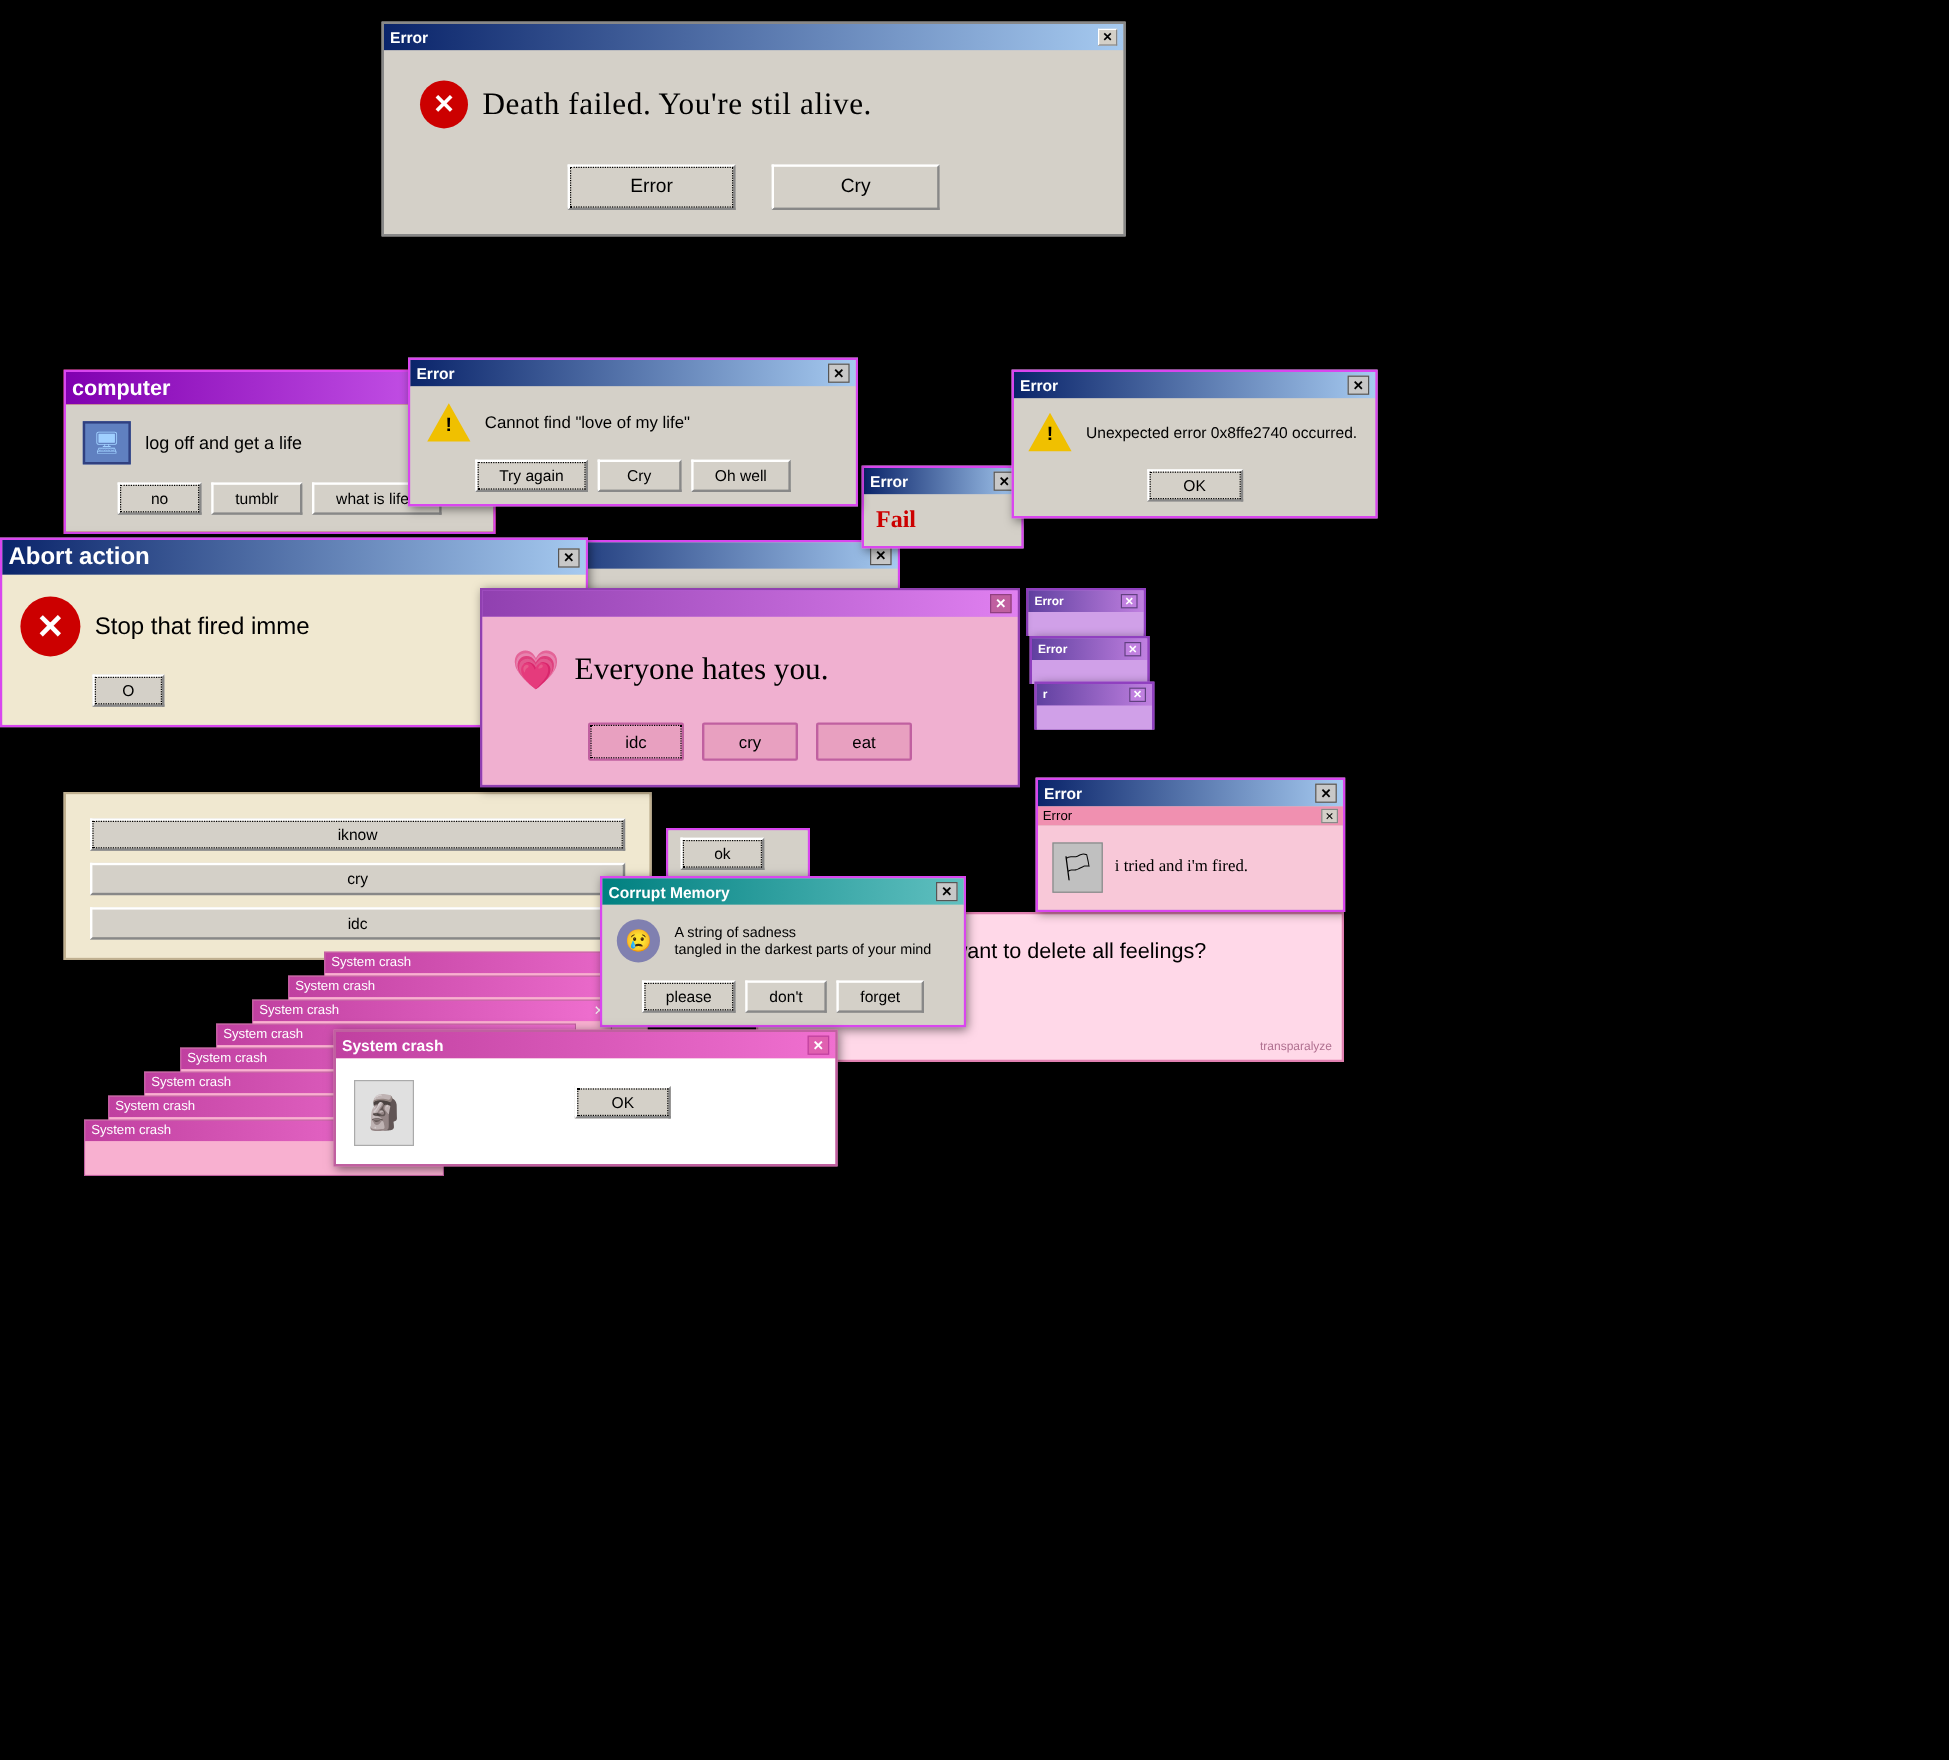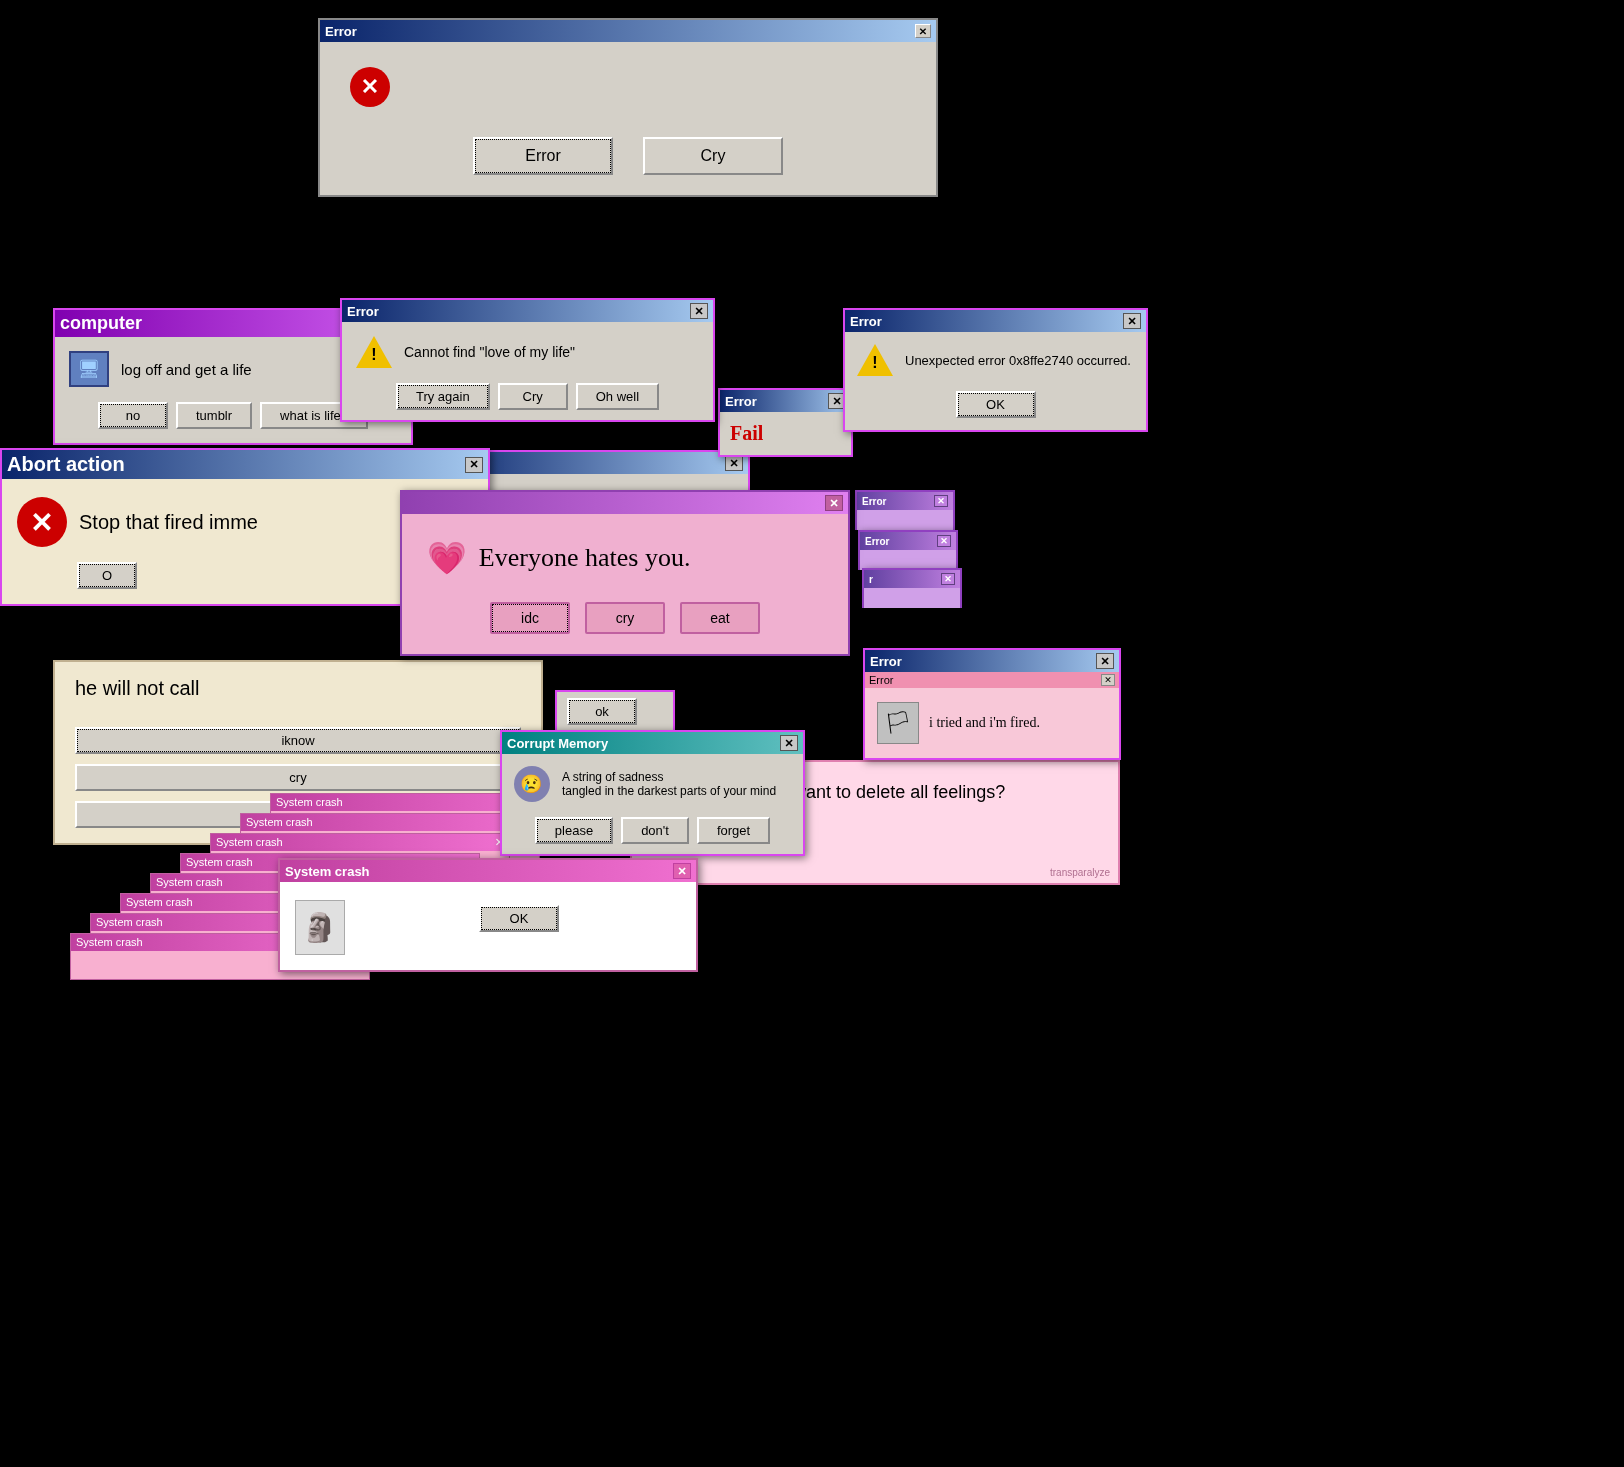--- a/index.html
+++ b/index.html
@@ -170,20 +170,21 @@
 <body>
 
 <div class="win-dialog" style="left:318px; top:18px; width:620px; background:#d4d0c8; border-color:#888;">
   <div class="win-titlebar win-titlebar-blue">
     <span>Error</span>
     <div class="win-close-btn">✕</div>
   </div>
   <div class="win-body win-body-gray" style="padding: 25px 30px 20px;">
     <div class="win-msg-row">
       <div class="icon-error">✕</div>
+      <span style="font-size:26px; font-family: serif; letter-spacing:0.5px;">Death failed. You're stil alive.</span>
     </div>
     <div class="win-buttons" style="gap:30px; margin-top:20px;">
       <button class="win-btn win-btn-dotted" style="min-width:140px; font-size:16px; padding:8px 20px;">Error</button>
       <button class="win-btn" style="min-width:140px; font-size:16px; padding:8px 20px;">Cry</button>
     </div>
   </div>
 </div>
 
 <div class="win-dialog" style="left:340px; top:298px; width:375px; background:#d4d0c8; z-index:5;">
   <div class="win-titlebar win-titlebar-blue">
@@ -275,21 +276,20 @@
     <span>Error</span>
     <div class="win-close-x">✕</div>
   </div>
   <div class="win-body win-body-gray" style="padding:10px;font-family:Liberation Serif, serif;">
     <span style="font-size:20px; font-weight:bold; color:#c00;">Fail</span>
   </div>
 </div>
 
 <div class="win-dialog" style="left:53px; top:660px; width:490px; background:#f0e8d0; z-index:4; border-color:#c0b090;">
   <div class="win-body win-body-beige" style="padding:15px 20px;">
-    <span style="font-size:20px; display:block; margin-bottom:12px;">he will not call</span>
     <div class="win-buttons" style="justify-content:flex-start; gap:10px;flex-direction:column;">
       <button class="win-btn win-btn-dotted">iknow</button>
       <button class="win-btn">cry</button>
       <button class="win-btn">idc</button>
     </div>
   </div>
 </div>
 
 <div style="position:absolute; left:70px; top:793px; z-index:5;">
 

